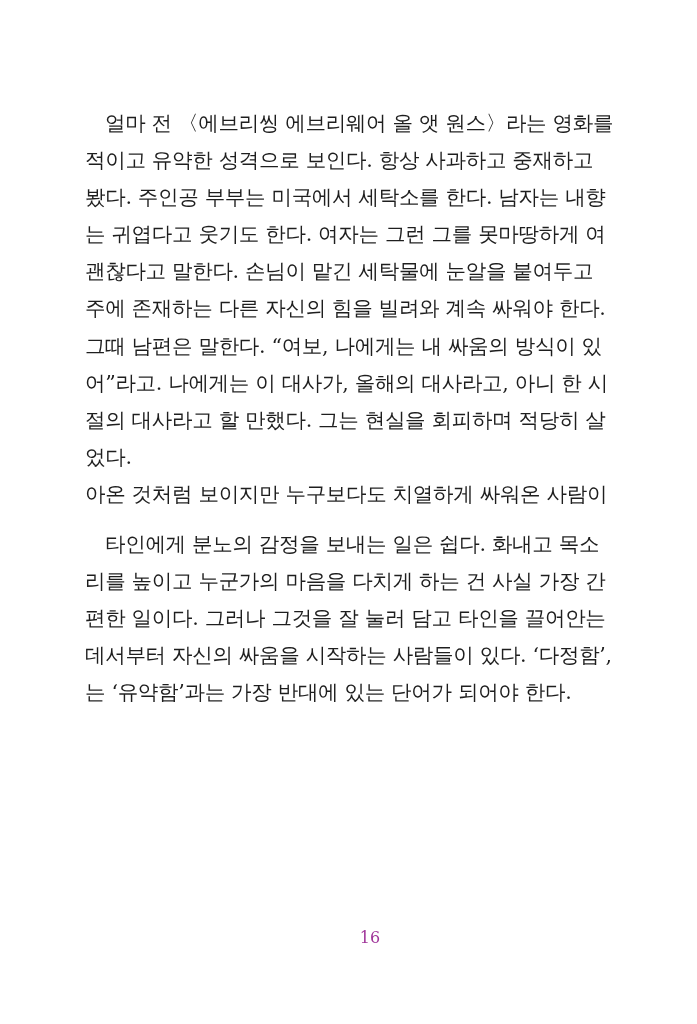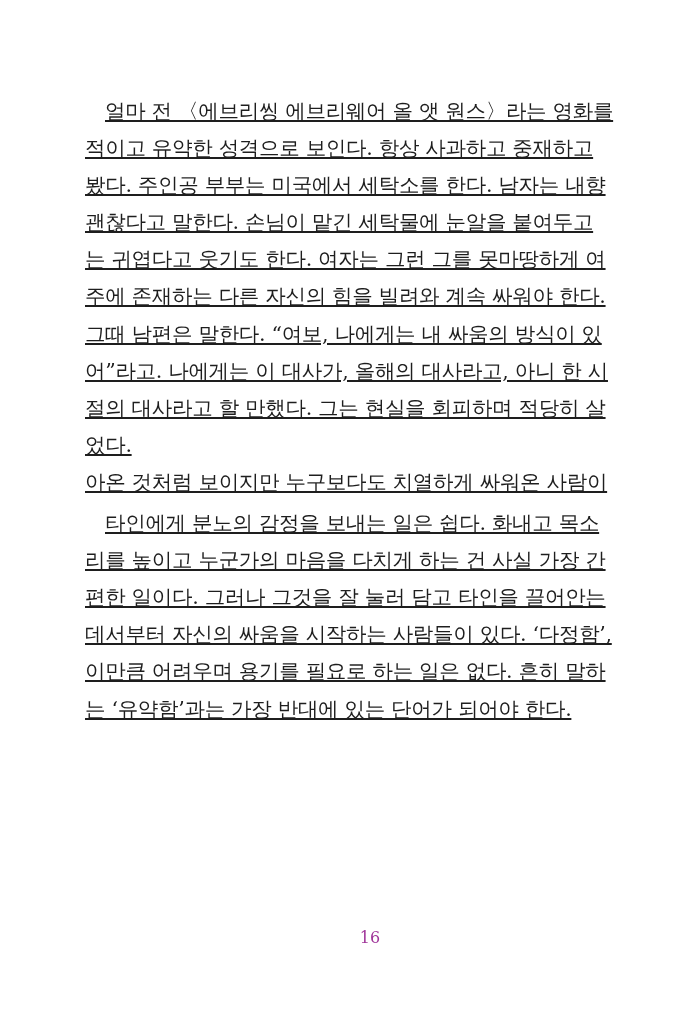--- a/index.html
+++ b/index.html
@@ -7,68 +7,66 @@
     width: 697px; height: 1024px;
     background: #ffffff;
     position: relative;
     overflow: hidden;
     font-family: "DejaVu Serif", "Liberation Serif", serif;
     color: #1e1e1e;
   }
   .page-text {
     position: absolute;
     left: 85px;
-    top: 93px;
+    top: 105px;
     width: 480px;
-    text-decoration: underline;
   }
   .line {
     display: block;
     height: 37.1px;
     line-height: 37.1px;
     font-size: 20.5px;
     white-space: nowrap;
     text-align: justify;
     text-align-last: justify;
     letter-spacing: -0.3px;
   }
   .line.indent { padding-left: 20px; }
   .line.last { text-align-last: left; }
-  .para2 { margin-top: 4px; }
+  .para2 { margin-top: 13px; }
   .page-number {
     position: absolute;
     left: 0; right: 0;
     top: 928px;
     text-align: center;
     font-size: 16px;
     color: #a0359a;
     font-family: "DejaVu Serif", serif;
     padding-left: 43px;
   }
 </style>
 </head>
 <body>
 
 <div class="page-text">
   <div>
     <span class="line indent">얼마 전 〈에브리씽 에브리웨어 올 앳 원스〉라는 영화를</span>
     <span class="line">적이고 유약한 성격으로 보인다. 항상 사과하고 중재하고</span>
     <span class="line">봤다. 주인공 부부는 미국에서 세탁소를 한다. 남자는 내향</span>
+    <span class="line">는 귀엽다고 웃기도 한다. 여자는 그런 그를 못마땅하게 여</span>
     <span class="line">괜찮다고 말한다. 손님이 맡긴 세탁물에 눈알을 붙여두고</span>
-    <span class="line">는 귀엽다고 웃기도 한다. 여자는 그런 그를 못마땅하게 여</span>
     <span class="line">주에 존재하는 다른 자신의 힘을 빌려와 계속 싸워야 한다.</span>
     <span class="line">그때 남편은 말한다. “여보, 나에게는 내 싸움의 방식이 있</span>
     <span class="line">어”라고. 나에게는 이 대사가, 올해의 대사라고, 아니 한 시</span>
     <span class="line">절의 대사라고 할 만했다. 그는 현실을 회피하며 적당히 살</span>
     <span class="line last">었다.</span>
     <span class="line">아온 것처럼 보이지만 누구보다도 치열하게 싸워온 사람이</span>
   </div>
   <div class="para2">
     <span class="line indent">타인에게 분노의 감정을 보내는 일은 쉽다. 화내고 목소</span>
     <span class="line">리를 높이고 누군가의 마음을 다치게 하는 건 사실 가장 간</span>
     <span class="line">편한 일이다. 그러나 그것을 잘 눌러 담고 타인을 끌어안는</span>
     <span class="line">데서부터 자신의 싸움을 시작하는 사람들이 있다. ‘다정함’,</span>
-    <span class="line">이만큼 어려우며 용기를 필요로 하는 일은 없다. 흔히 말하</span>
     <span class="line last">는 ‘유약함’과는 가장 반대에 있는 단어가 되어야 한다.</span>
   </div>
 </div>
 
 <div class="page-number">16</div>
 
 </body></html>

